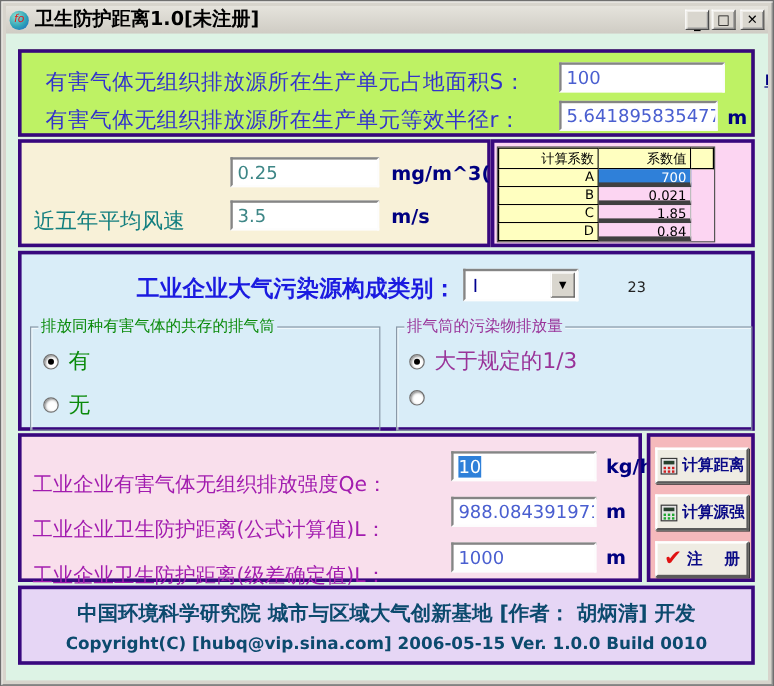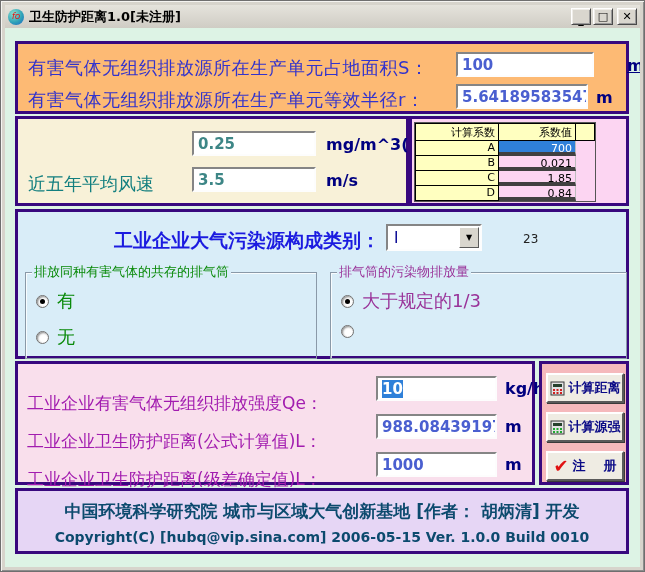--- a/index.html
+++ b/index.html
@@ -14,45 +14,45 @@
     position:absolute; left:4px; top:4px; right:4px; height:23px;
     background:linear-gradient(#E5E3DC,#CFCCC4);
     display:flex; align-items:center; padding:0 3px; gap:5px;
   }
   .app-icon {
     width:16px; height:16px; border-radius:50%;
     background:radial-gradient(circle at 35% 30%, #8FE0CF, #2FA3B8 55%, #1A5FC2);
     color:#E01818; font-size:9px; font-style:italic; font-weight:normal;
     display:flex; align-items:center; justify-content:center; line-height:1;
   }
-  .title-text { flex:1; font-size:13px; font-weight:bold; color:#000; white-space:nowrap; overflow:hidden; }
+  .title-text { flex:1; font-size:16px; font-weight:bold; color:#000; white-space:nowrap; overflow:hidden; }
   .win-btns { display:flex; gap:2px; }
   .win-btn {
     width:20px; height:17px; background:#D9D6CE;
     border:1px solid; border-color:#FFFFFF #4A4A4A #4A4A4A #FFFFFF;
     box-shadow: inset 1px 1px 0 #EFEDE8, inset -1px -1px 0 #9A9A9A;
     display:flex; align-items:center; justify-content:center;
     font-size:11px; font-weight:bold; color:#000; line-height:1; cursor:default;
   }
   .win-btn.min span { position:relative; top:3px; }
   .win-btn.close { margin-left:2px; }
 
   .client { position:absolute; left:4px; top:27px; right:4px; bottom:4px; background:#DDF3E5; overflow:hidden; }
 
   .sec { position:absolute; border:3px solid #38087E; }
 
   
-  #sec1 { left:10px; top:13px; width:614px; height:73px; background:#fdba74; }
+  #sec1 { left:10px; top:13px; width:614px; height:73px; background:#bef264;padding-left:10px; }
   .s1row { position:relative; height:32px; }
   .s1row .lbl { position:absolute; left:10px; top:7px; font-size:18px; color:#3333CC; white-space:nowrap; letter-spacing:0.5px; }
   .tb {
     position:absolute; background:#FFF; height:25px;
     border:2px solid; border-color:#858585 #FDFDFD #FDFDFD #858585;
     font-size:15px; color:#4A5FD0; padding:2px 4px;
-    white-space:nowrap; overflow:hidden; line-height:18px;font-weight:bold;
+    white-space:nowrap; overflow:hidden; line-height:18px;
   }
   .unit { position:absolute; font-size:16px; font-weight:bold; color:#000080; white-space:nowrap; }
 
   
   #sec2y { left:10px; top:88px; width:394px; height:90px; background:#F8F1D8; }
   #sec2p { left:404px; top:88px; width:220px; height:90px; background:#FCD5F2;text-align:right; }
   .s2row { position:relative; height:36px; }
   .s2row .lbl { position:absolute; left:10px; top:9px; font-size:18px; color:#137F7F; white-space:nowrap; }
 
   .grid { position:absolute; left:2px; top:3px; width:182px; border:1px solid #555; background:#FCD5F2; font-size:11px; }

